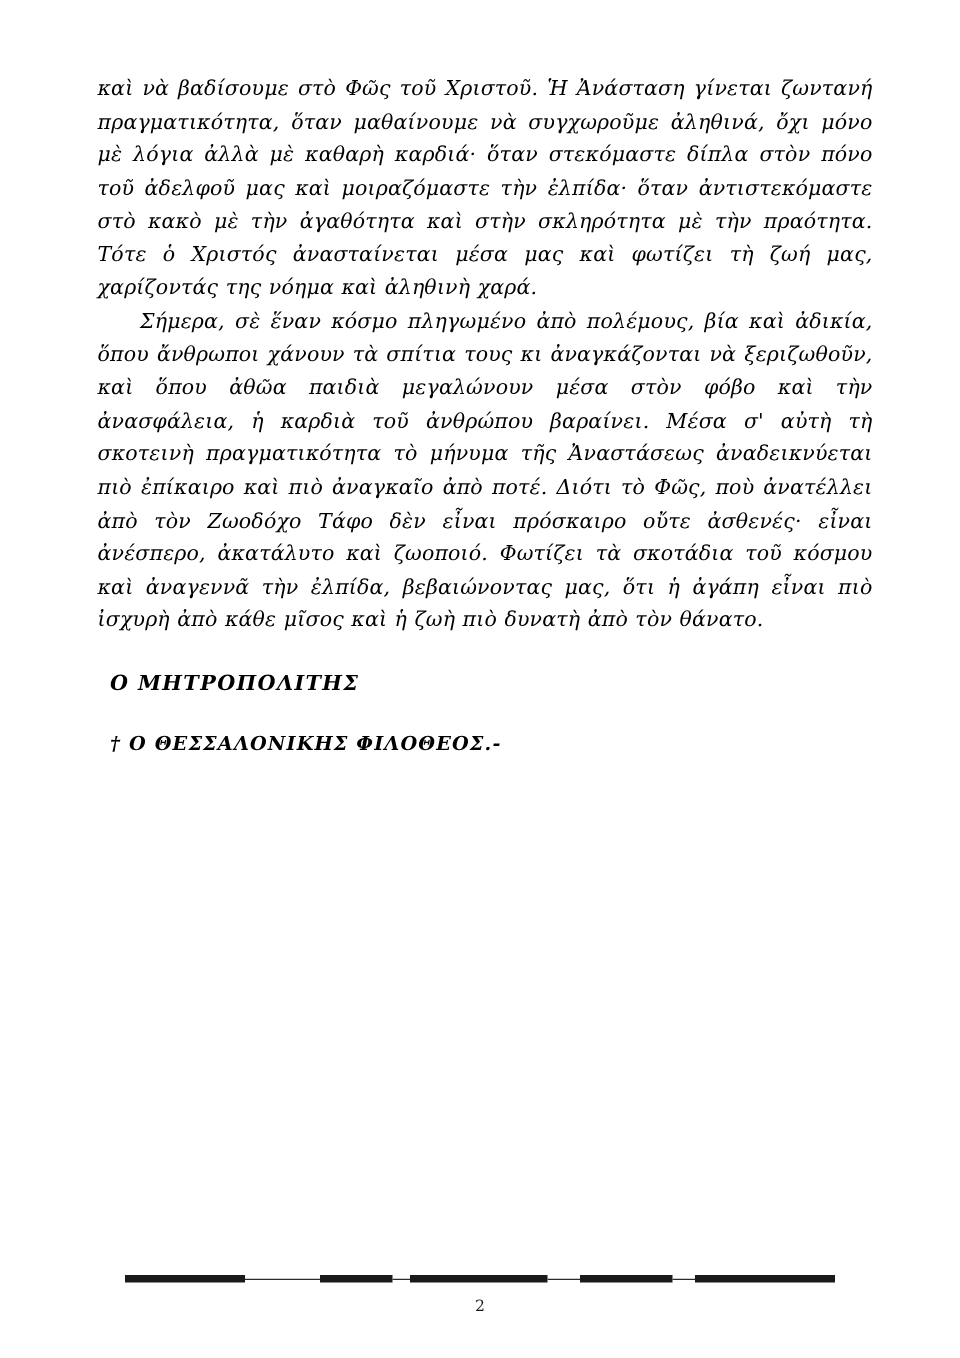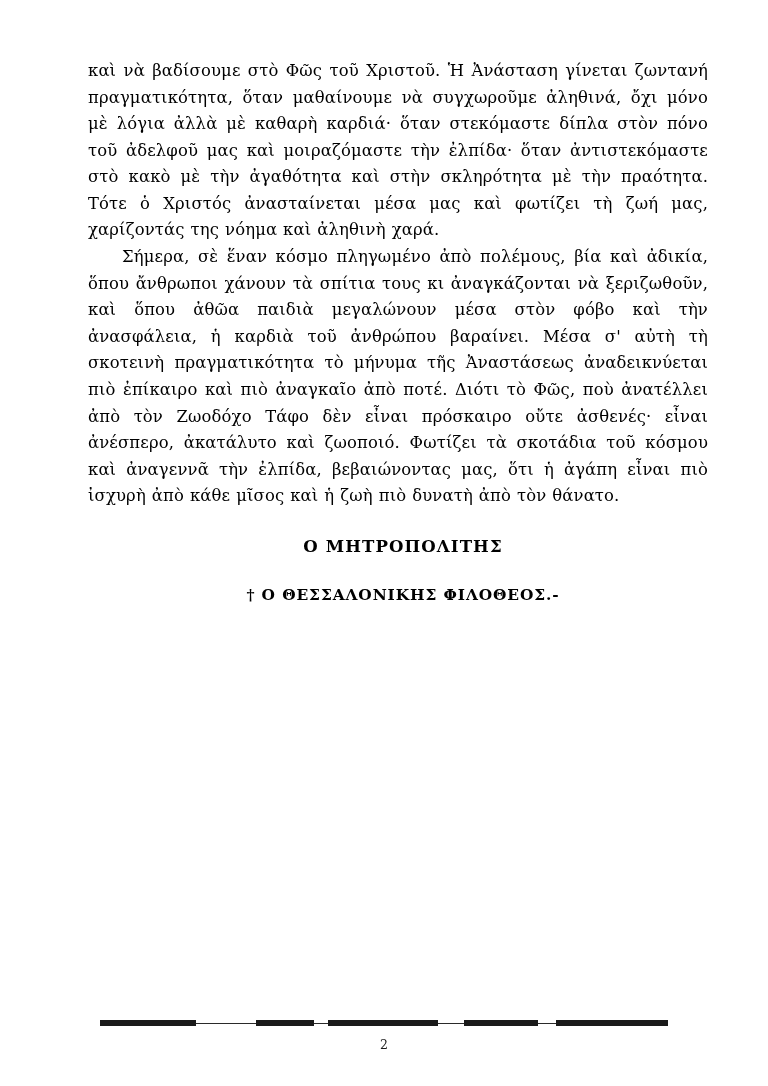--- a/index.html
+++ b/index.html
@@ -17,40 +17,41 @@
   }
   .page {
     position: absolute;
     left: 0; top: 0;
     width: 768px;
     height: 1086px;
     background: #fff;
   }
   .content {
     position: absolute;
-    left: 88px;
+    left: 78px;
     top: 58px;
     width: 620px;
+    font-style: italic;
   }
   p.body-par {
     margin: 0 0 0 0;
     font-size: 16.4px;
     line-height: 1.62;
     text-align: justify;
     text-indent: 0;
     letter-spacing: 0.15px;
     word-spacing: 0.6px;
     font-family: "DejaVu Serif", "Liberation Serif", serif;
   }
   p.indented {
     text-indent: 34px;
   }
   .signature-block {
     margin-top: 26px;
-    text-align: center;
+    text-align: left;
   }
   .sig-line-1 {
     font-size: 16.6px;
     font-weight: bold;
     letter-spacing: 1.1px;
     font-family: "DejaVu Serif", "Liberation Serif", serif;
     margin: 0;
     padding-left: 10px;
   }
   .sig-line-2 {

